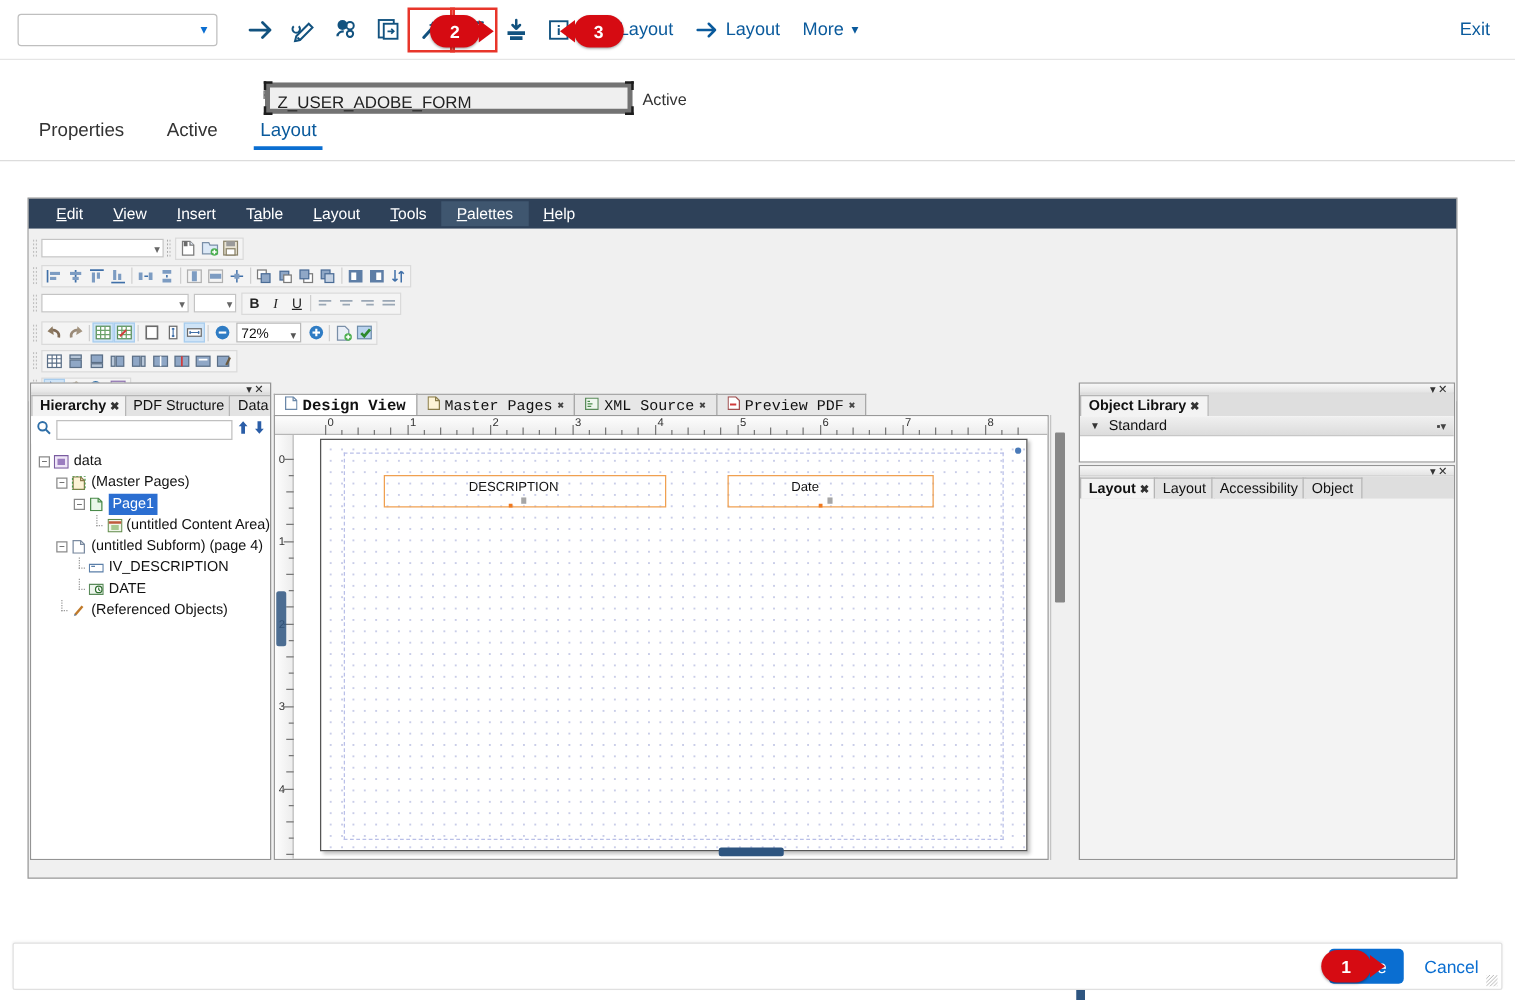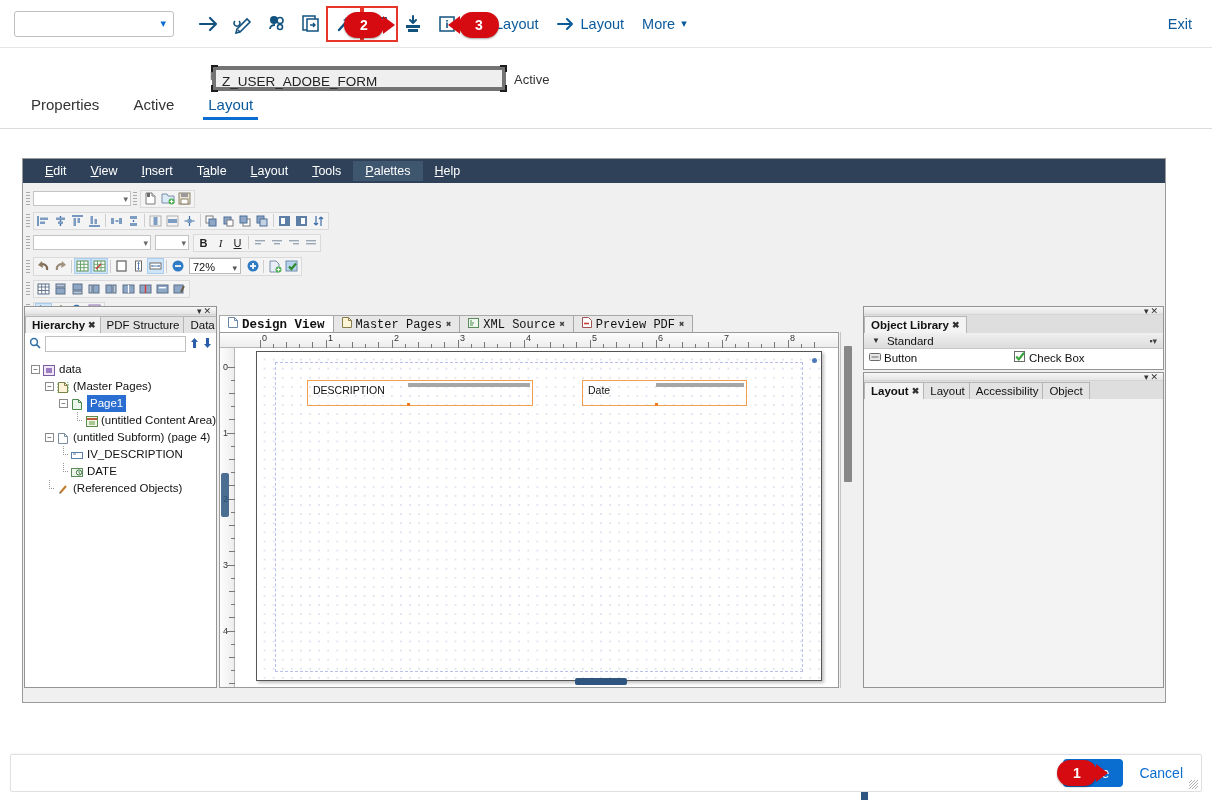--- a/index.html
+++ b/index.html
@@ -182,21 +182,21 @@
   }
   .rnum { position: absolute; font-size: 9px; color: #333; }
   .rtick { position: absolute; background: #777; }
   .sheet {
     position: absolute; background: #fff;
     border: 1px solid #555; box-shadow: 2px 2px 3px rgba(0,0,0,.25);
     background-image: radial-gradient(#c9cde8 0.6px, transparent 0.7px);
     background-size: 9.1px 9.1px; background-position: 3px 3px;
   }
   .sheet-margin { position: absolute; border: 1px dashed #b9bfe8; }
-  .fld { position: absolute; border: 1px solid #f0a050; display: flex; align-items: flex-start; }
+  .fld { position: absolute; border: 1px solid #f0a050; display: flex; align-items: center; flex-direction: column; }
   .fld-cap { font-size: 10.5px; color: #111; padding: 3px 5px 0 5px; white-space: nowrap; }
   .fld-val { border: 2px solid #a6a6a6; background: #ececec; }
   .anchor { position: absolute; width: 3px; height: 3px; background: #f07a20; }
   .sb-v {
     position: absolute; background: #f0f0f0; border-left: 1px solid #c4c4c4;
   }
   .sb-v-thumb { position: absolute; background: #878787; border-radius: 1px; }
   .sb-h-thumb { position: absolute; background: #2e5580; border-radius: 2px; }
   .sb-nav { position: absolute; background: #2e5580; border-radius: 2px; }
 
@@ -1002,36 +1002,20 @@
           <span>Object Library</span>
           <span class="x">✖</span>
         </div>
       </div>
       <div class="pal-body" style="top:26px;">
         <div class="oll-header">
           <span class="tri">▼</span>
           <span>Standard</span>
           <span style="margin-left:auto; margin-right:6px; font-size:9px; color:#444;">▪▾</span>
         </div>
-        <div class="oll-row">
-          <div class="oll-item" style="width:145px;">
-            <span><svg width="12" height="10" viewBox="0 0 12 10">
-                  <rect x="0.5" y="1.5" width="11" height="7" rx="1" fill="#e6e6e6" stroke="#6a6a6a"></rect>
-                  <path d="M2.5 5h7" stroke="#6a6a6a"></path>
-                </svg></span>
-            <span>Button</span>
-          </div>
-          <div class="oll-item">
-            <span><svg width="12" height="11" viewBox="0 0 12 11">
-                  <rect x="0.5" y="0.5" width="10" height="10" fill="#fff" stroke="#6a6a6a"></rect>
-                  <path d="M2.2 5.6l2.6 2.8L10 1.8" stroke="#3aa33a" stroke-width="2.2" fill="none"></path>
-                </svg></span>
-            <span>Check Box</span>
-          </div>
-        </div>
       </div>
     </div>
 
     <div class="palette" style="left:840px; top:66px; width:301px; height:316px;">
       <div class="pal-grip">
         <span class="btns">▾✕</span>
       </div>
       <div class="pal-tabstrip">
         <div class="pal-tab active">
           <span>Layout</span>

